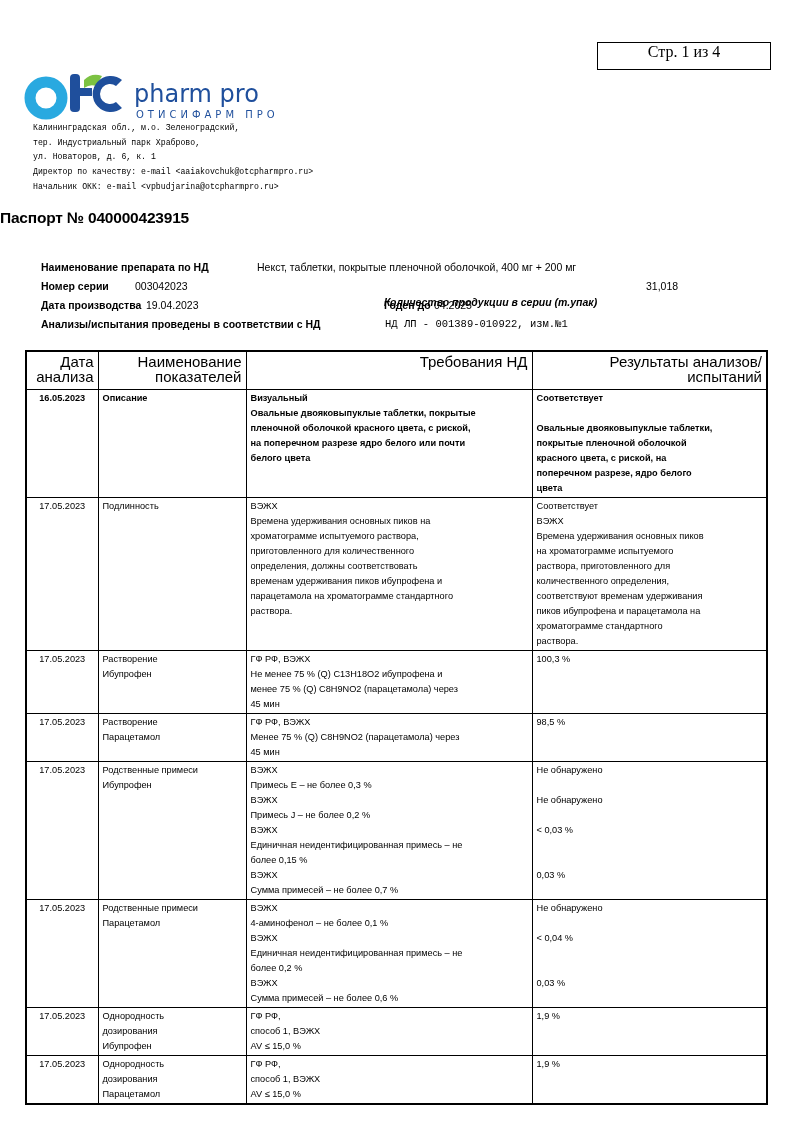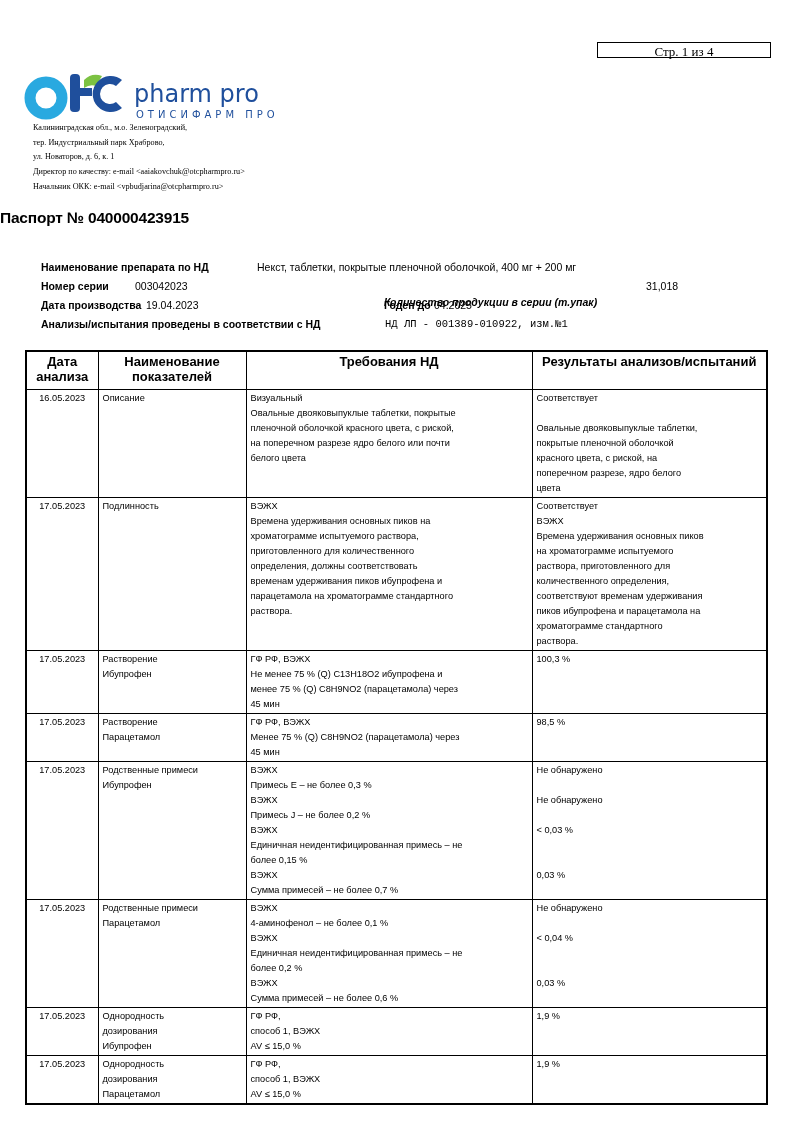--- a/index.html
+++ b/index.html
@@ -1,25 +1,25 @@
 <!DOCTYPE html>
 <html><head>
 <meta charset="utf-8">
 <style>
   html, body { margin: 0; padding: 0; background: #ffffff; }
   body { width: 794px; height: 1122px; position: relative; overflow: hidden; color: #000; font-family: "Liberation Sans", sans-serif; }
-  .page-num { position: absolute; left: 597px; top: 42px; width: 174px; height: 16px; border: 1px solid #000; box-sizing: border-box; text-align: center; font-family: "Liberation Serif", serif; font-size: 13px; line-height: 18px; }
+  .page-num { position: absolute; left: 597px; top: 42px; width: 174px; height: 28px; border: 1px solid #000; box-sizing: border-box; text-align: center; font-family: "Liberation Serif", serif; font-size: 16px; line-height: 18px; }
   .logo { position: absolute; left: 24px; top: 66px; width: 285px; height: 56px; }
-  .address { position: absolute; left: 33px; top: 121px; font-family: Liberation Serif, serif; font-size: 8.2px; line-height: 14.7px; }
+  .address { position: absolute; left: 33px; top: 121px; font-family: Liberation Mono, monospace; font-size: 8.2px; line-height: 14.7px; }
   .title { position: absolute; left: 0; width: 794px; top: 209px; font-size: 15.5px; font-weight: bold; letter-spacing: -0.2px; }
   .info { position: absolute; font-size: 10.5px; white-space: nowrap; padding-left: 8px; }
   .info b { font-weight: bold; }
   table.results { position: absolute; left: 25px; top: 350px; width: 741px; border-collapse: collapse; table-layout: fixed; font-size: 9.2px; }
   table.results td, table.results th { border: 1px solid #000; vertical-align: top; padding: 1px 4px; line-height: 15px; }
-  table.results th { font-weight: bold; text-align: center; font-size: 13px; height: 34px; vertical-align: top; padding-top: 2px; }
+  table.results th { font-weight: normal; text-align: right; font-size: 15px; height: 34px; vertical-align: top; padding-top: 2px; }
   table.results td.date { text-align: center; }
   table.results { border: 2px solid #000; }
   col.c1 { width: 72px; } col.c2 { width: 148px; } col.c3 { width: 286px; } col.c4 { width: 235px; }
   .line { display: block; min-height: 15px; }
 </style>
 </head>
 <body>
 
 <div class="page-num">Стр. 1 из 4</div>
 
@@ -70,21 +70,21 @@
     </colgroup>
   <thead>
     <tr>
       <th>Дата анализа</th>
       <th>Наименование показателей</th>
       <th>Требования НД</th>
       <th>Результаты анализов/испытаний</th>
     </tr>
   </thead>
   <tbody id="table-body">
-      <tr style="height: 104px;">
+      <tr style="height: 104px; font-weight: bold;">
         <td class="date">16.05.2023</td>
         <td>
           <span class="line">Описание</span>
         </td>
         <td>
           <span class="line">Визуальный</span>
           <span class="line">Овальные двояковыпуклые таблетки, покрытые</span>
           <span class="line">пленочной оболочкой красного цвета, с риской,</span>
           <span class="line">на поперечном разрезе ядро белого или почти</span>
           <span class="line">белого цвета</span>

